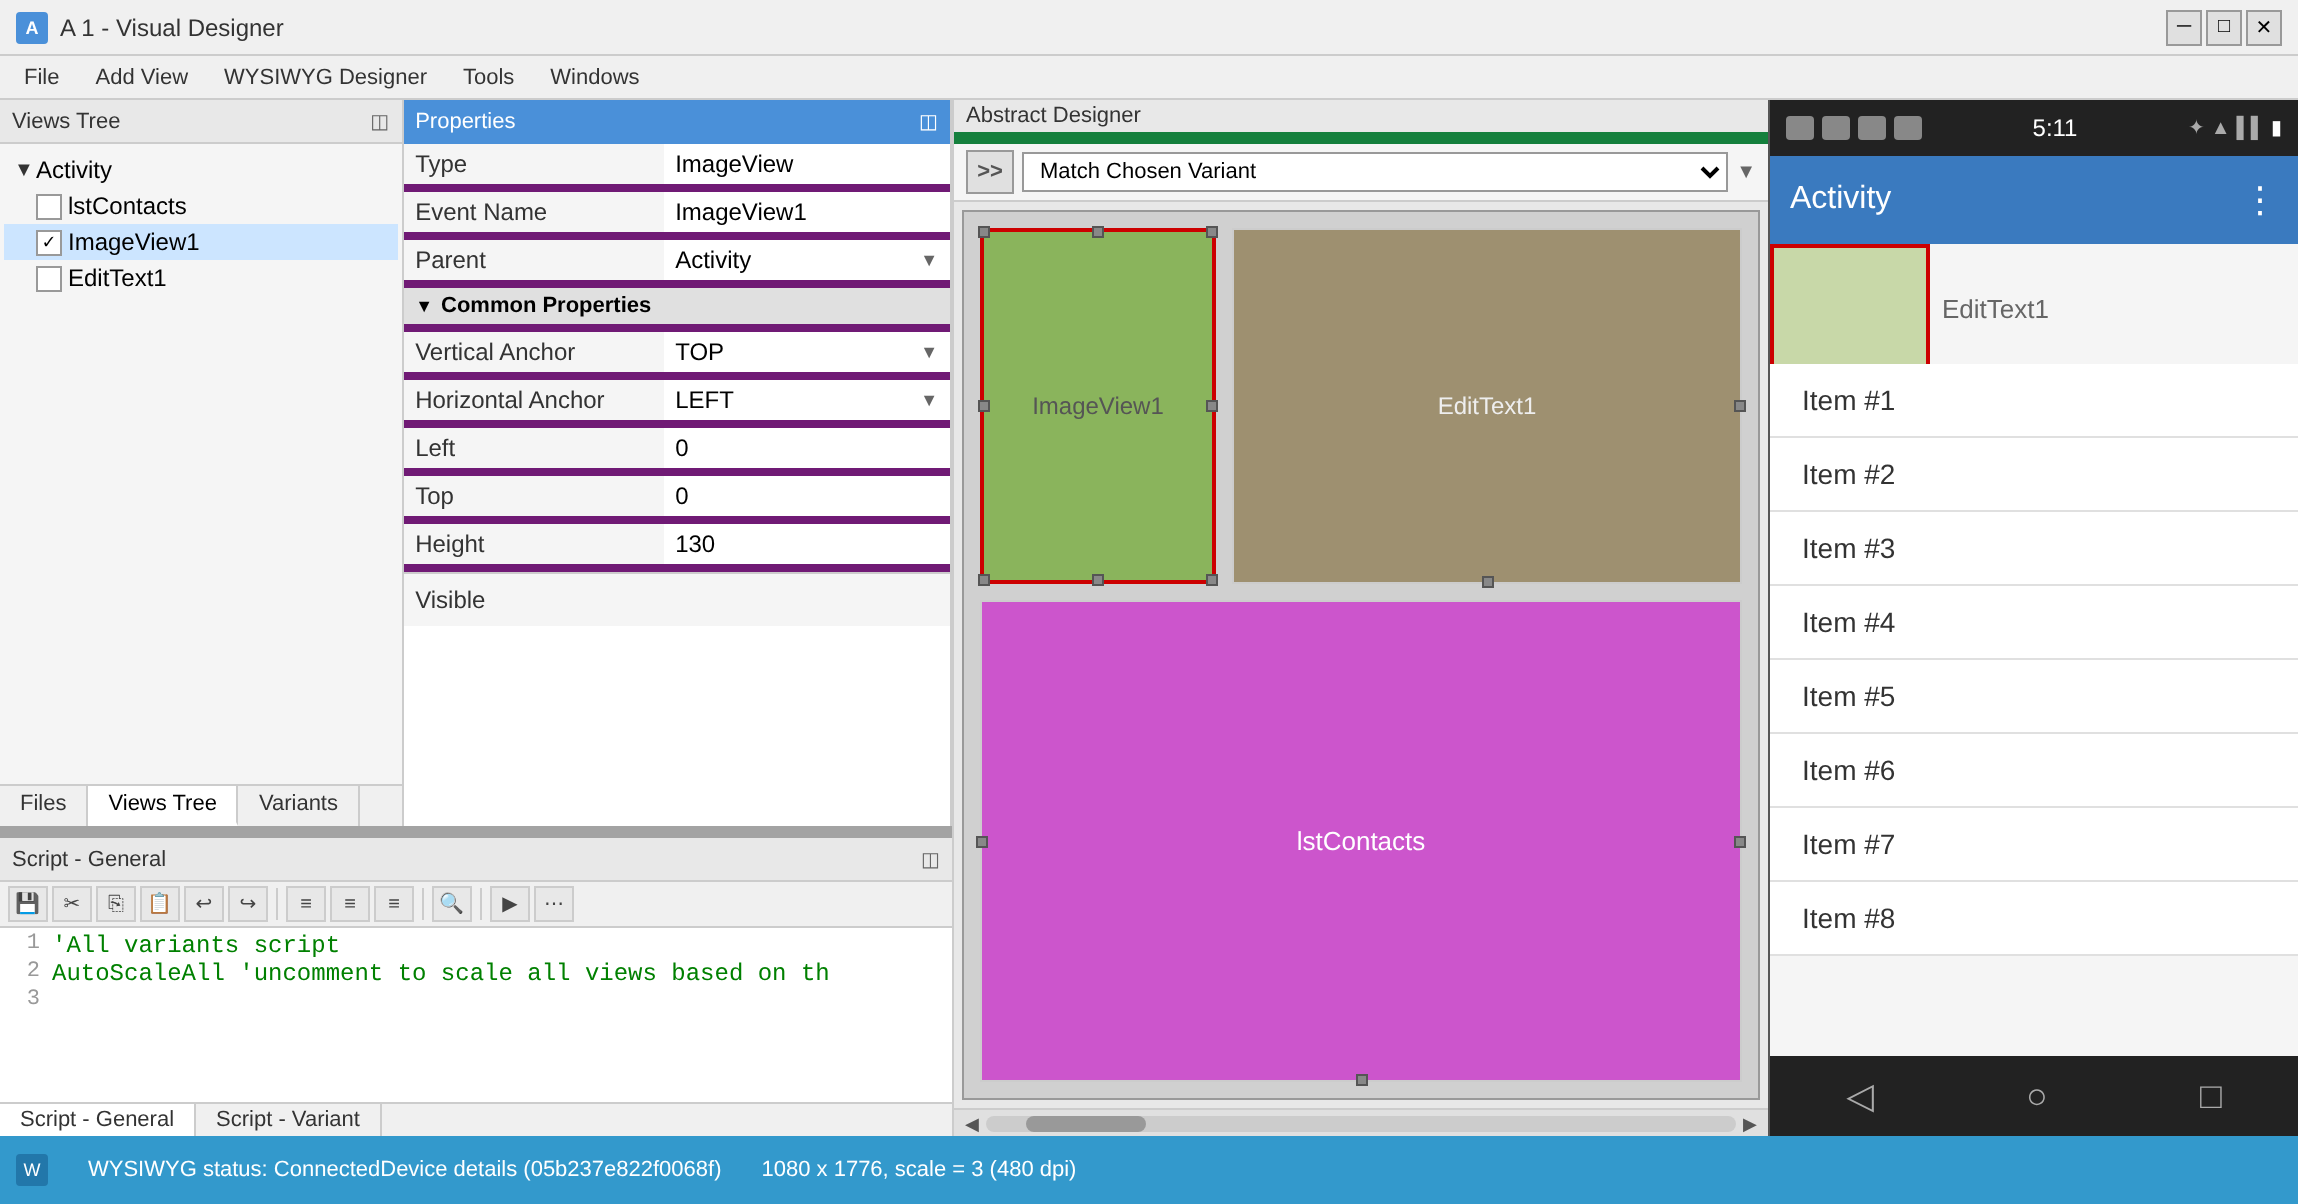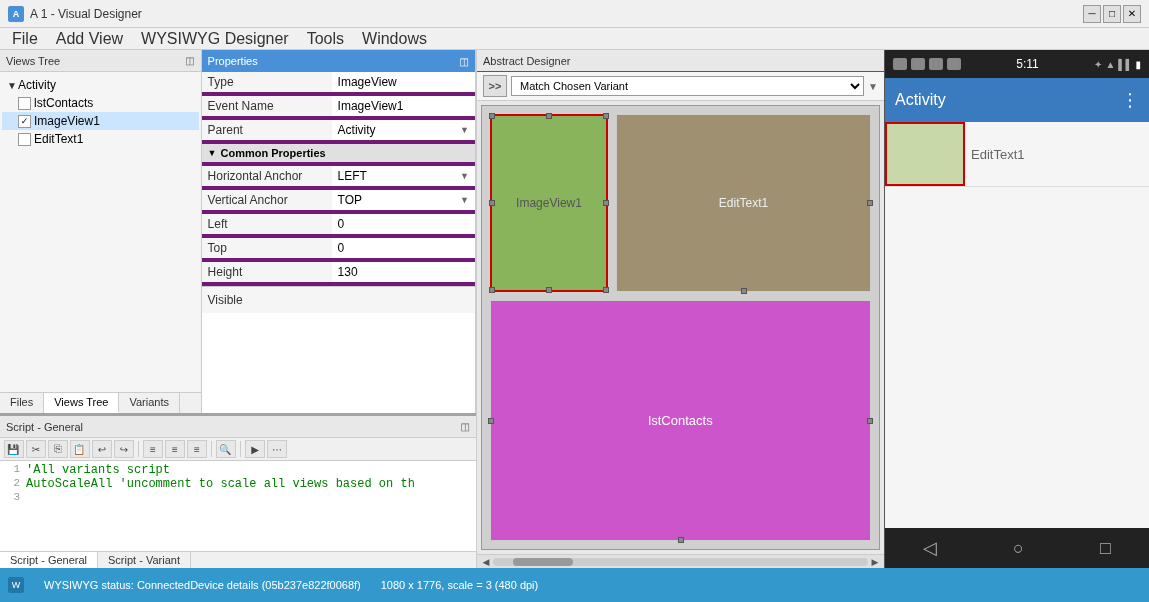--- a/index.html
+++ b/index.html
@@ -8,21 +8,21 @@
     
     .title-bar { background: #f0f0f0; height: 28px; display: flex; align-items: center; padding: 0 8px; border-bottom: 1px solid #ccc; justify-content: space-between; }
     .title-bar-left { display: flex; align-items: center; gap: 6px; }
     .title-icon { width: 16px; height: 16px; background: #4a90d9; border-radius: 2px; display: flex; align-items: center; justify-content: center; color: white; font-size: 9px; font-weight: bold; }
     .title-text { font-size: 12px; color: #333; }
     .title-controls { display: flex; gap: 2px; }
     .title-btn { width: 18px; height: 18px; border: 1px solid #999; background: #e0e0e0; cursor: pointer; display: flex; align-items: center; justify-content: center; font-size: 10px; }
 
     
     .menu-bar { background: #f0f0f0; height: 22px; display: flex; align-items: center; padding: 0 4px; border-bottom: 1px solid #ccc; gap: 2px; }
-    .menu-item { padding: 2px 8px; font-size: 16px; cursor: pointer; color: #333; }
+    .menu-item { padding: 2px 8px; font-size: 11px; cursor: pointer; color: #333; }
 
     
     .main-area { display: flex; flex: 1; overflow: hidden; }
 
     
     .left-panel { width: 202px; display: flex; flex-direction: column; border-right: 1px solid #ccc; background: #f5f5f5; }
     .panel-header { background: #e8e8e8; border-bottom: 1px solid #ccc; padding: 2px 6px; display: flex; align-items: center; justify-content: space-between; height: 22px; }
     .panel-header-title { font-size: 11px; color: #333; font-weight: 500; }
     .panel-pin { font-size: 10px; color: #666; cursor: pointer; }
 
@@ -52,40 +52,40 @@
     .props-table td:last-child { color: #000; margin-top: 40px; }
     .section-header { background: #e0e0e0; font-weight: bold; padding: 3px 6px; font-size: 11px; display: flex; align-items: center; gap: 4px; }
     .section-arrow { font-size: 9px; }
     .prop-dropdown { display: flex; align-items: center; justify-content: space-between; }
     .prop-arrow { font-size: 9px; color: #666; }
     .visible-label { padding: 6px 6px; font-size: 12px; font-weight: 500; color: #333; background: #f5f5f5; border-top: 1px solid #ccc; }
     .prop-checkbox { width: 13px; height: 13px; border: 1px solid #999; background: white; display: inline-flex; align-items: center; justify-content: center; font-size: 9px; }
 
     
     .designer-panel { flex: 1; display: flex; flex-direction: column; background: #e8e8e8; }
-    .designer-header { background: #e8e8e8; height: 22px; display: flex; align-items: center; padding: 0 6px; border-bottom: 1px solid #15803d; }
+    .designer-header { background: #e8e8e8; height: 22px; display: flex; align-items: center; padding: 0 6px; border-bottom: 6px solid #15803d; }
     .designer-header-title { font-size: 11px; color: #333; font-weight: 500; }
 
     .designer-toolbar { display: flex; align-items: center; padding: 3px 6px; border-bottom: 1px solid #ccc; gap: 4px; background: #f5f5f5; }
     .designer-select { font-size: 11px; flex: 1; height: 20px; border: 1px solid #999; background: white; padding: 0 4px; }
     .forward-btn { width: 24px; height: 22px; background: #e0e0e0; border: 1px solid #999; display: flex; align-items: center; justify-content: center; font-size: 11px; font-weight: bold; cursor: pointer; color: #555; }
 
     .designer-canvas { flex: 1; position: relative; overflow: hidden; background: #d0d0d0; margin: 4px; border: 1px solid #999; }
 
     
     .canvas-area { width: 100%; height: 100%; position: relative; }
     .view-imageview { position: absolute; top: 8px; left: 8px; width: 115px; height: 175px; background: #8ab45c; border: 2px solid #cc0000; display: flex; align-items: center; justify-content: center; font-size: 12px; color: #555; }
     .selection-border { border: 2px solid #cc0000 !important; }
     .designer-scrollbar-h { height: 14px; background: #e0e0e0; border-top: 1px solid #ccc; display: flex; align-items: center; padding: 0 2px; }
     .scrollbar-track { flex: 1; height: 8px; background: #ccc; border-radius: 4px; position: relative; }
     .scrollbar-thumb { width: 60px; height: 8px; background: #999; border-radius: 4px; position: absolute; left: 20px; }
     .nav-arrow { width: 14px; height: 14px; display: flex; align-items: center; justify-content: center; font-size: 9px; color: #555; cursor: pointer; }
 
     
-    .script-panel { height: 155px; display: flex; flex-direction: column; border-top: 3px solid #a3a3a3; background: #f8f8f8; }
+    .script-panel { height: 155px; display: flex; flex-direction: column; border-top: 6px solid #a3a3a3; background: #f8f8f8; }
     .script-header { background: #e8e8e8; height: 22px; display: flex; align-items: center; padding: 0 6px; border-bottom: 1px solid #ccc; justify-content: space-between; }
     .script-title { font-size: 11px; color: #333; font-weight: 500; }
     .script-toolbar { display: flex; align-items: center; padding: 2px 4px; border-bottom: 1px solid #ccc; gap: 2px; background: #f0f0f0; }
     .script-tool-btn { width: 20px; height: 18px; border: 1px solid #ccc; background: #e8e8e8; display: flex; align-items: center; justify-content: center; font-size: 10px; cursor: pointer; color: #444; }
     .script-sep { width: 1px; height: 16px; background: #ccc; margin: 0 2px; }
     .script-content { flex: 1; overflow: auto; padding: 2px; font-family: 'Courier New', monospace; font-size: 12px; background: white; }
     .script-line { display: flex; }
     .line-num { width: 24px; color: #999; text-align: right; padding-right: 6px; user-select: none; font-size: 11px; }
     .line-code { flex: 1; }
     .code-comment { color: #008000; }
@@ -212,33 +212,33 @@
               </tr>
               <tr>
                 <td colspan="2" style="padding:0;">
                   <div class="section-header">
                     <span class="section-arrow">▼</span>
                     <span>Common Properties</span>
                   </div>
                 </td>
               </tr>
               <tr>
+                <td>Vertical Anchor</td>
+                <td>
+                  <div class="prop-dropdown">
+                    <span>TOP</span>
+                    <span class="prop-arrow">▼</span>
+                  </div>
+                </td>
+              </tr>
+              <tr>
                 <td>Horizontal Anchor</td>
                 <td>
                   <div class="prop-dropdown">
                     <span>LEFT</span>
-                    <span class="prop-arrow">▼</span>
-                  </div>
-                </td>
-              </tr>
-              <tr>
-                <td>Vertical Anchor</td>
-                <td>
-                  <div class="prop-dropdown">
-                    <span>TOP</span>
                     <span class="prop-arrow">▼</span>
                   </div>
                 </td>
               </tr>
               <tr>
                 <td>Left</td>
                 <td>0</td>
               </tr>
               <tr>
                 <td>Top</td>
@@ -373,20 +373,30 @@
     </div>
     <div class="phone-content">
 
       <div style="display:flex;height:65px;border-bottom:1px solid #ddd;">
         <div style="width:80px;background:#c8d8a8;border:2px solid #cc0000;flex-shrink:0;"></div>
         <div style="flex:1;background:#f5f5f5;display:flex;align-items:center;padding:6px;">
           <span style="font-size:13px;color:#666;">EditText1</span>
         </div>
       </div>
 
+      <div class="phone-list">
+        <div class="phone-list-item">Item #1</div>
+        <div class="phone-list-item">Item #2</div>
+        <div class="phone-list-item">Item #3</div>
+        <div class="phone-list-item">Item #4</div>
+        <div class="phone-list-item">Item #5</div>
+        <div class="phone-list-item">Item #6</div>
+        <div class="phone-list-item">Item #7</div>
+        <div class="phone-list-item">Item #8</div>
+      </div>
     </div>
     <div class="phone-nav-bar">
       <span class="nav-btn">◁</span>
       <span class="nav-btn">○</span>
       <span class="nav-btn">□</span>
     </div>
   </div>
 
 </div>
 

